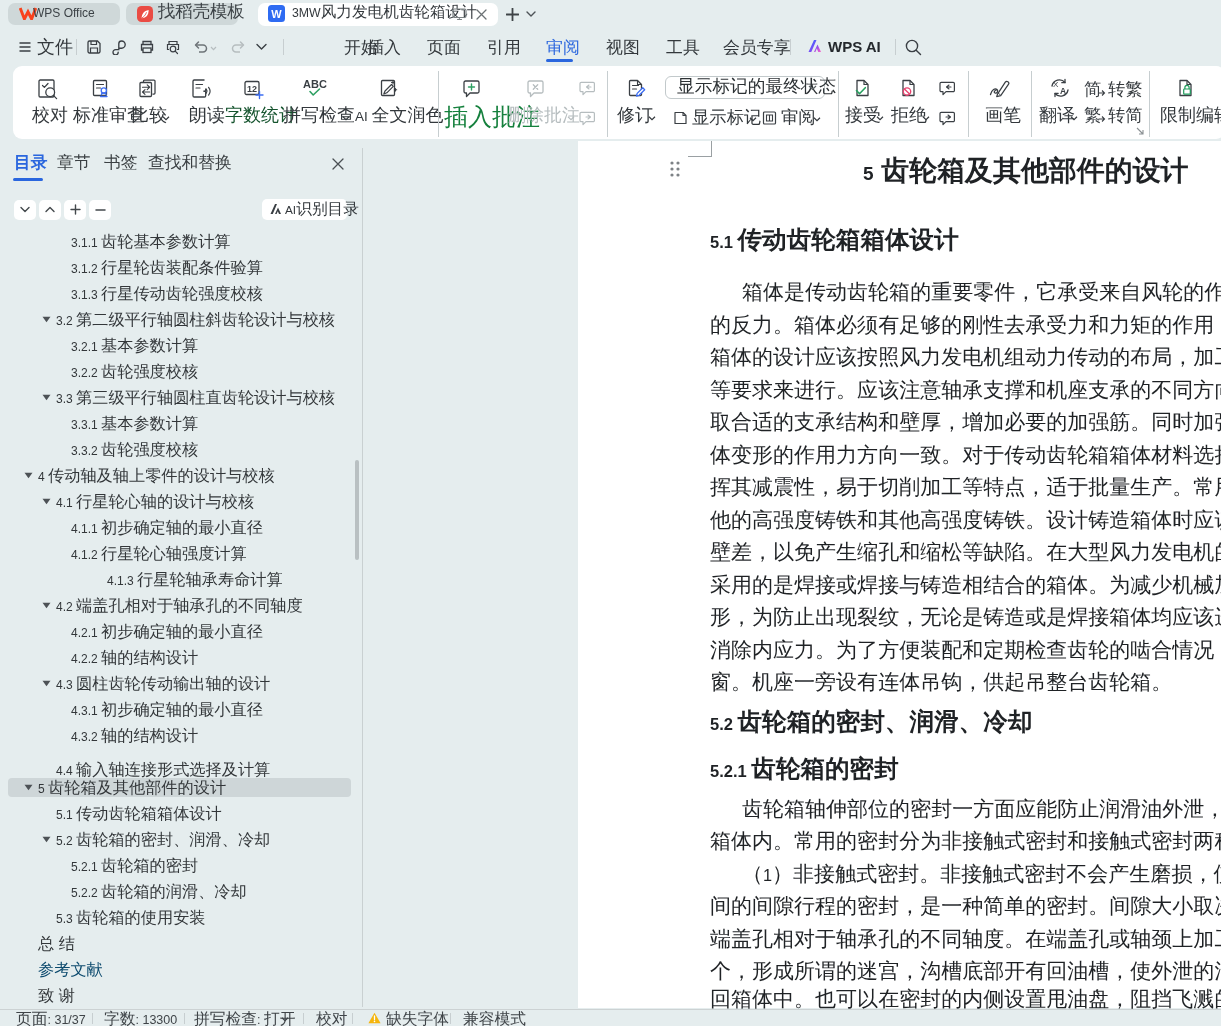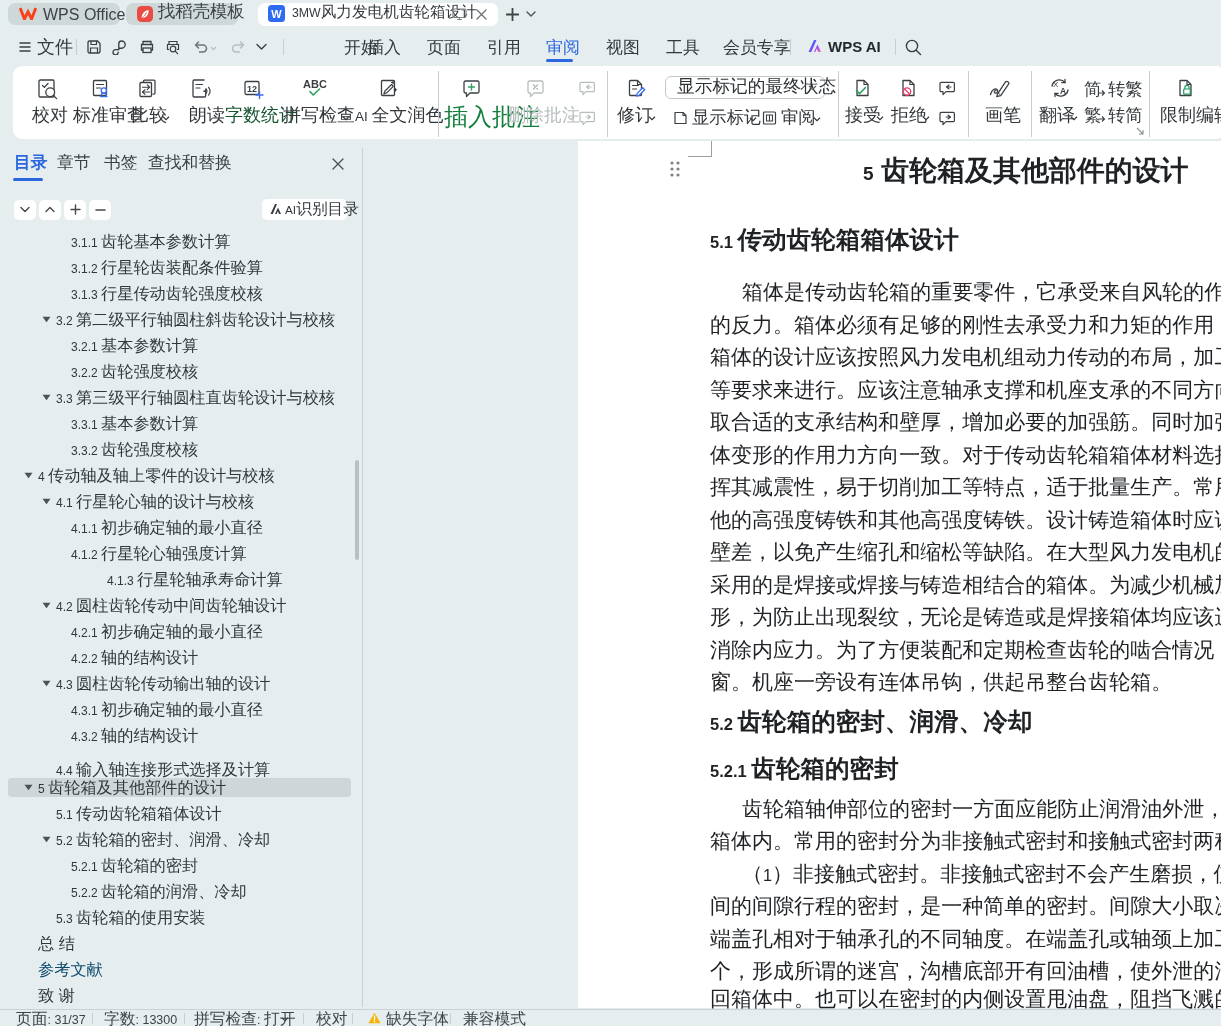--- a/index.html
+++ b/index.html
@@ -6,21 +6,21 @@
 .abs{position:absolute}
 c{font-size:var(--cf,133.3%);line-height:0}
 .ln{position:absolute;white-space:nowrap}
 svg{display:block}
 </style></head><body>
 
 <div class="abs" style="left:8px;top:3px;width:112px;height:22px;background:#cfd8d9;border-radius:7px"></div>
 <svg class="abs" style="left:19px;top:7px;" width="18" height="13" viewBox="0 0 18 13" fill="none">
     <path d="M1.2 1 L5.4 12 L9 4.8 L12.6 12 L16.8 1" stroke="#f8421c" stroke-width="2.9" stroke-linecap="butt" stroke-linejoin="miter"></path>
   </svg>
-<div class="ln" style="left:43px;top:6px;font-size:16px;color:#3c4246;font-weight:normal;">WPS Office</div>
+<div class="ln" style="left:33px;top:6px;font-size:12px;color:#3c4246;font-weight:normal;">WPS Office</div>
 <div class="abs" style="left:126px;top:3px;width:112px;height:22px;background:#cfd8d9;border-radius:7px"></div>
 <svg class="abs" style="left:137px;top:6px;" width="16" height="16" viewBox="0 0 16 16" fill="none">
     <rect width="16" height="16" rx="4.5" fill="#ea4c44"></rect>
     <path d="M4.6 12.2 C4.7 7.9 7 4.9 11.6 4.0 C11.6 9.2 9.3 11.8 4.6 12.2 Z" fill="#fff"></path>
     <path d="M4.6 12.2 C6.8 11 8.6 8.9 9.5 6.3" stroke="#ea4c44" stroke-width="0.9" fill="none"></path>
   </svg>
 <div class="ln" style="left:158px;top:6px;font-size:12.3px;color:#3c4246;font-weight:normal;--cf:141%;"><c>找稻壳模板</c></div>
 <div class="abs" style="left:258px;top:3px;width:240px;height:23px;background:#fff;border-radius:7px"></div>
 <svg class="abs" style="left:268px;top:5px;" width="17" height="17" viewBox="0 0 17 17" fill="none">
     <rect width="17" height="17" rx="3.5" fill="#2e6bf2"></rect>
@@ -327,21 +327,21 @@
 <svg class="abs" style="left:42px;top:498px;" width="9" height="7" viewBox="0 0 9 7" fill="none">
     <path d="M0.5 0.8 H8.5 L4.5 6.2 Z" fill="#4d5256"></path>
   </svg>
 <div class="ln" style="left:56px;top:495.5px;font-size:12px;color:#33373a;font-weight:normal;--cf:135%;">4.1 <c>行星轮心轴的设计与校核</c></div>
 <div class="ln" style="left:71px;top:521.5px;font-size:12px;color:#33373a;font-weight:normal;--cf:135%;">4.1.1 <c>初步确定轴的最小直径</c></div>
 <div class="ln" style="left:71px;top:547.5px;font-size:12px;color:#33373a;font-weight:normal;--cf:135%;">4.1.2 <c>行星轮心轴强度计算</c></div>
 <div class="ln" style="left:71px;top:573.5px;font-size:12px;color:#33373a;font-weight:normal;margin-left:36px;--cf:135%;">4.1.3 <c>行星轮轴承寿命计算</c></div>
 <svg class="abs" style="left:42px;top:602px;" width="9" height="7" viewBox="0 0 9 7" fill="none">
     <path d="M0.5 0.8 H8.5 L4.5 6.2 Z" fill="#4d5256"></path>
   </svg>
-<div class="ln" style="left:56px;top:599.5px;font-size:12px;color:#33373a;font-weight:normal;--cf:135%;">4.2 <c>圆柱齿轮传动中间齿轮轴设计</c></div>
+<div class="ln" style="left:56px;top:599.5px;font-size:12px;color:#33373a;font-weight:normal;--cf:135%;">4.2 <c>端盖孔相对于轴承孔的不同轴度</c></div>
 <div class="ln" style="left:71px;top:625.5px;font-size:12px;color:#33373a;font-weight:normal;--cf:135%;">4.2.1 <c>初步确定轴的最小直径</c></div>
 <div class="ln" style="left:71px;top:651.5px;font-size:12px;color:#33373a;font-weight:normal;--cf:135%;">4.2.2 <c>轴的结构设计</c></div>
 <svg class="abs" style="left:42px;top:680px;" width="9" height="7" viewBox="0 0 9 7" fill="none">
     <path d="M0.5 0.8 H8.5 L4.5 6.2 Z" fill="#4d5256"></path>
   </svg>
 <div class="ln" style="left:56px;top:677.5px;font-size:12px;color:#33373a;font-weight:normal;--cf:135%;">4.3 <c>圆柱齿轮传动输出轴的设计</c></div>
 <div class="ln" style="left:71px;top:703.5px;font-size:12px;color:#33373a;font-weight:normal;--cf:135%;">4.3.1 <c>初步确定轴的最小直径</c></div>
 <div class="ln" style="left:71px;top:729.5px;font-size:12px;color:#33373a;font-weight:normal;--cf:135%;">4.3.2 <c>轴的结构设计</c></div>
 <div class="ln" style="left:56px;top:755.5px;font-size:12px;color:#33373a;font-weight:normal;margin-top:8px;--cf:135%;">4.4 <c>输入轴连接形式选择及计算</c></div>
 <svg class="abs" style="left:24px;top:784px;" width="9" height="7" viewBox="0 0 9 7" fill="none">

